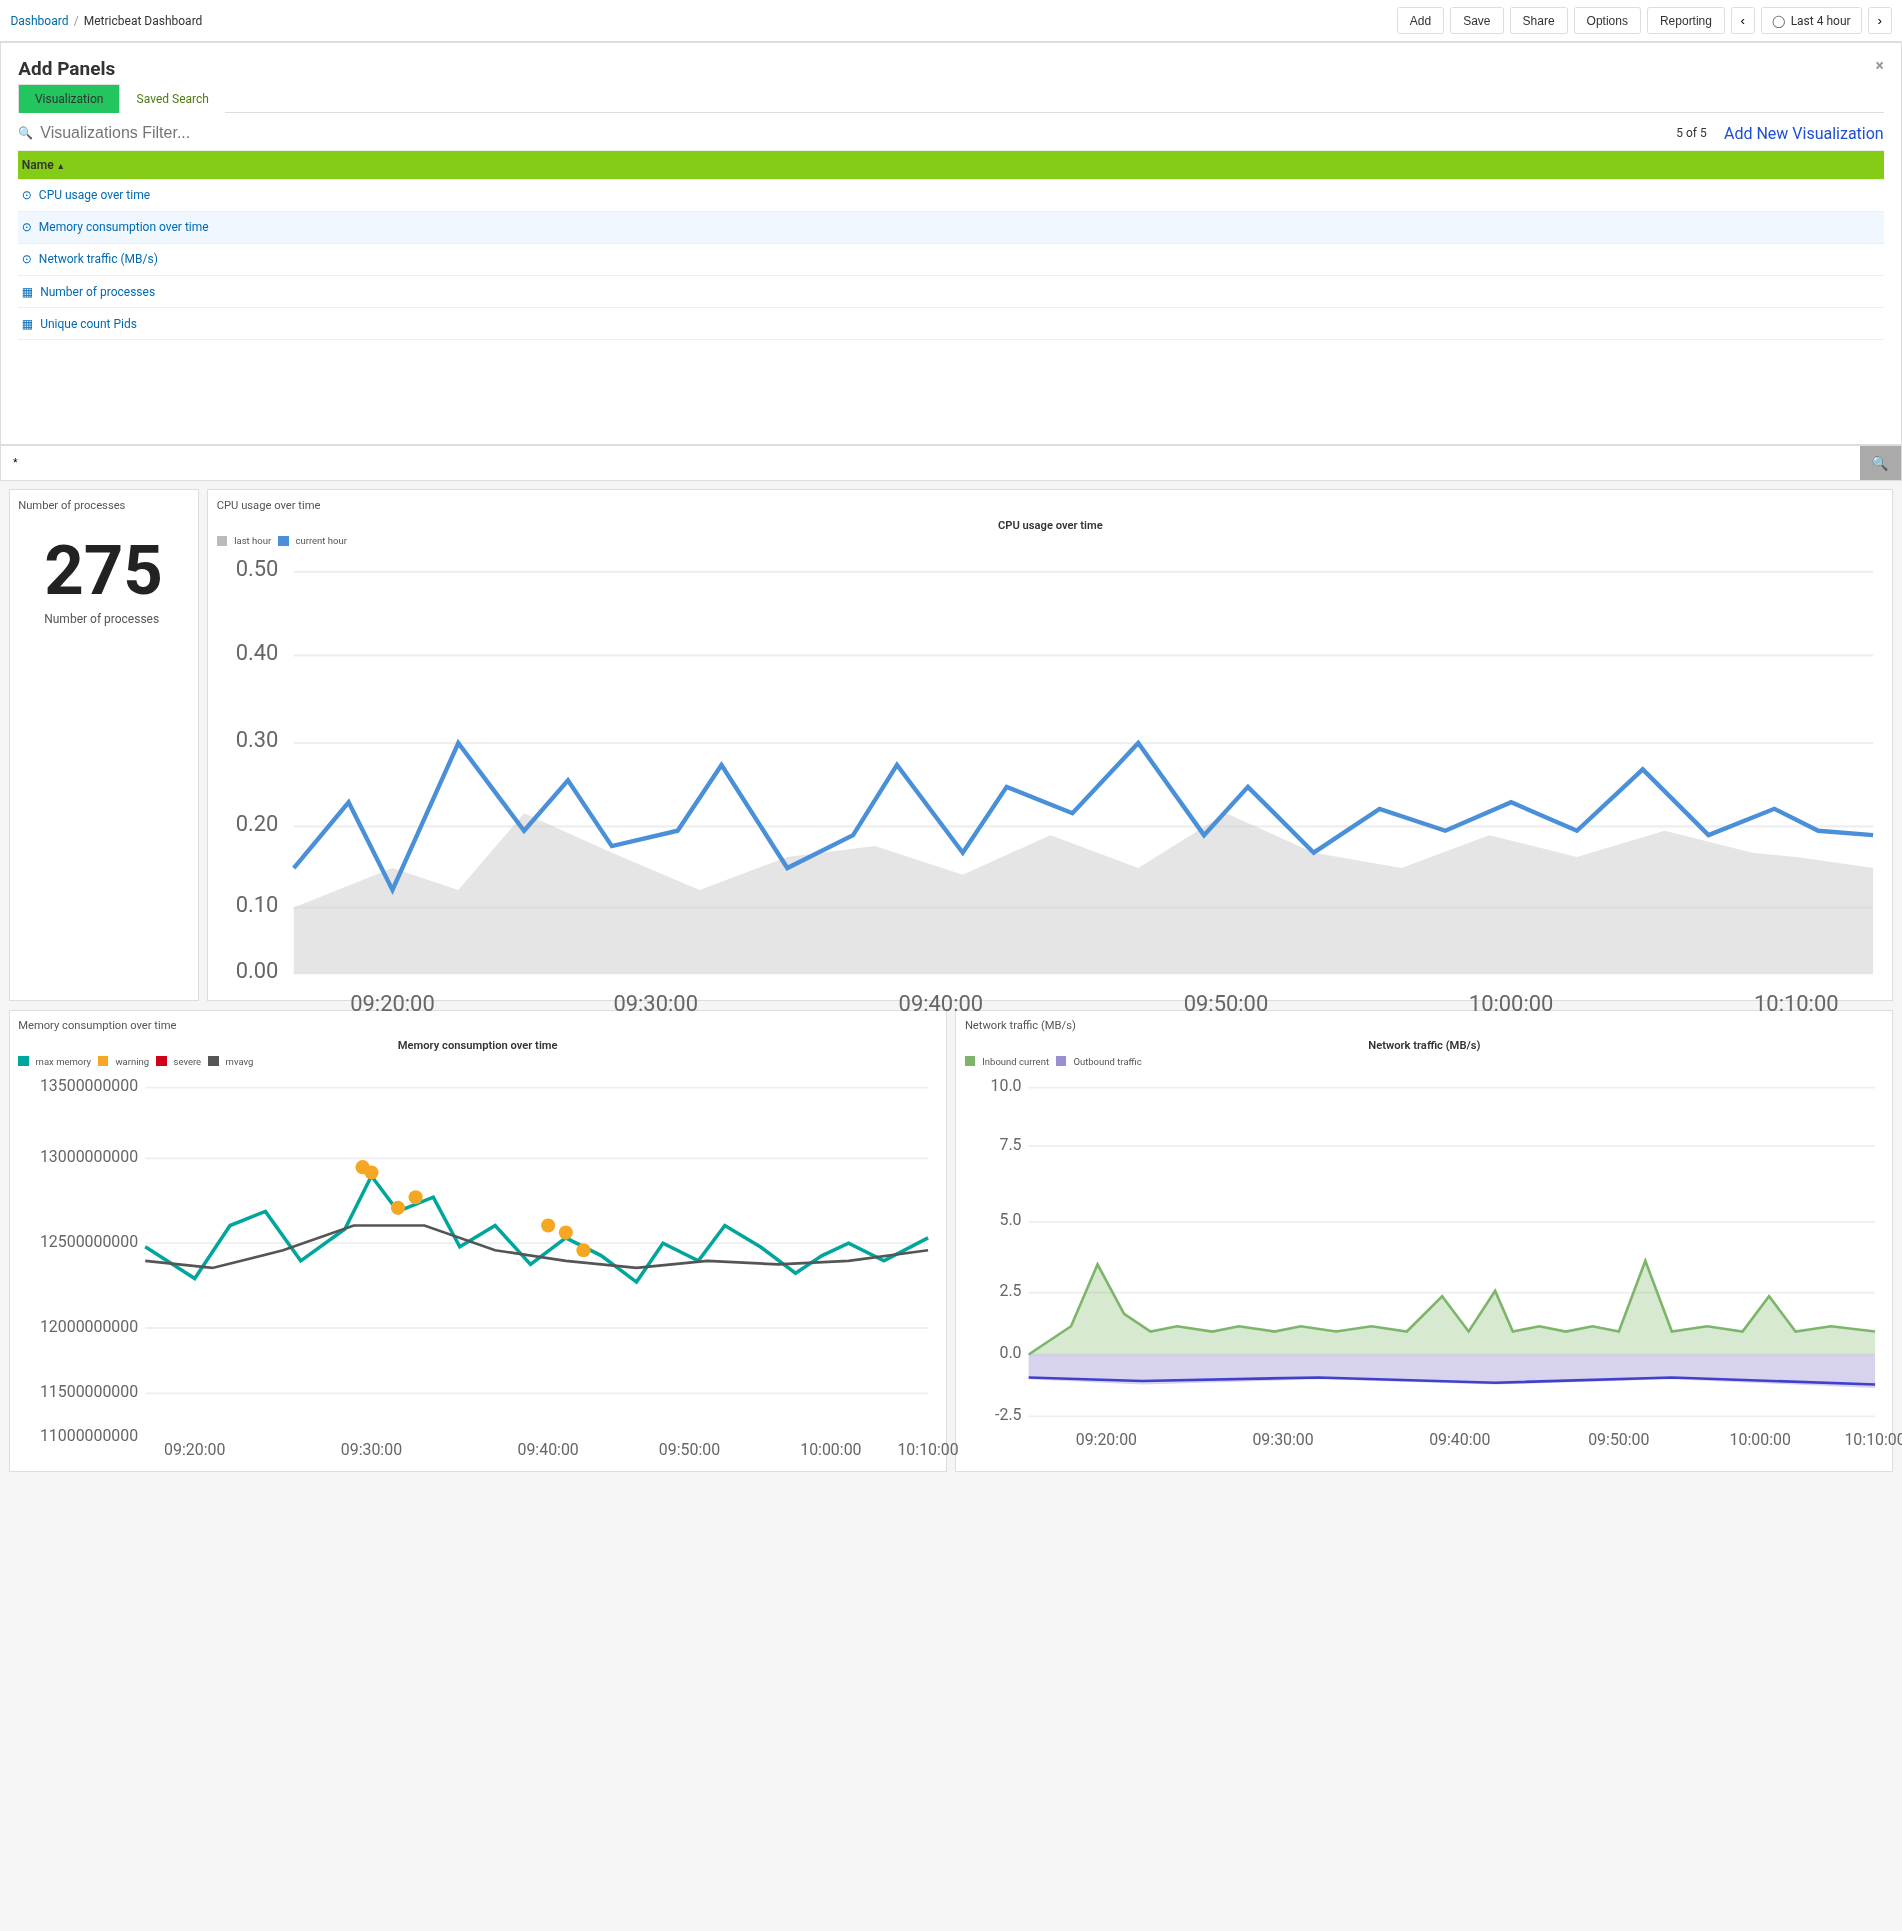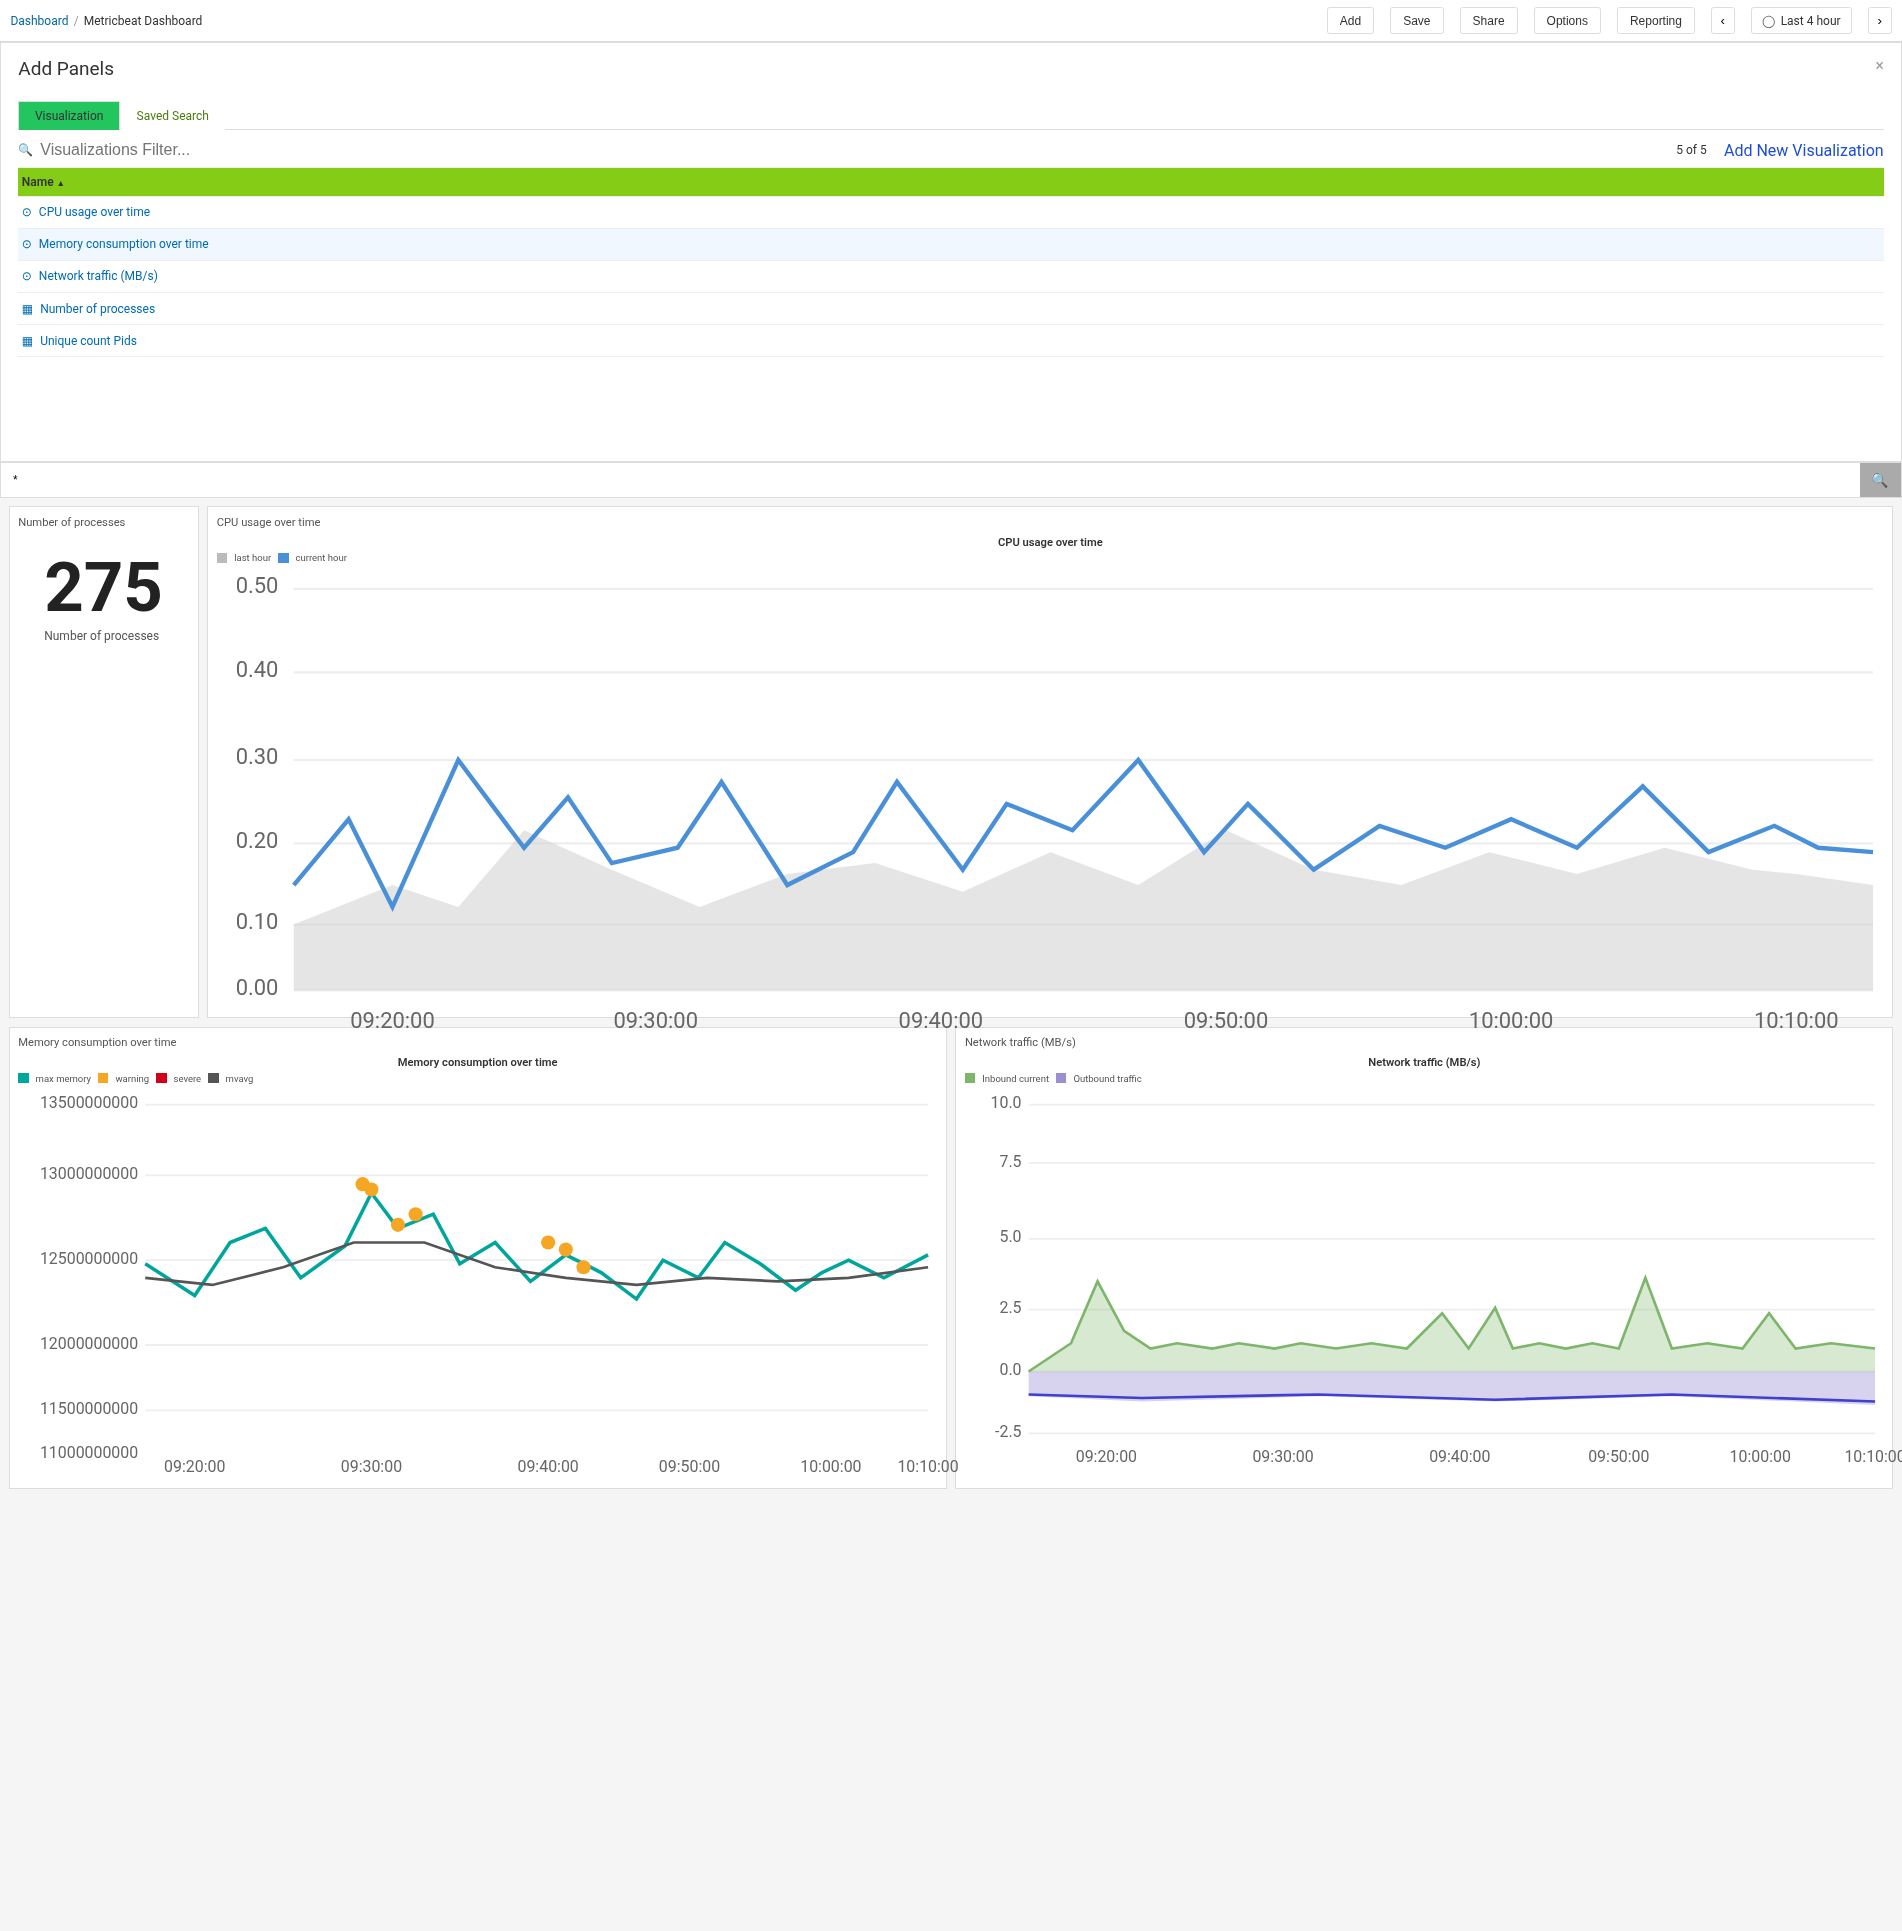--- a/index.html
+++ b/index.html
@@ -7,35 +7,35 @@
 
     
     .top-nav {
       display: flex; align-items: center; background: #fff; border-bottom: 0.9px solid #ddd;
       padding: 0 10.4px; height: 42px;
     }
     .nav-breadcrumb { display: flex; align-items: center; flex: 1; }
     .nav-link { color: #0369a1; text-decoration: none; font-size: 12px; }
     .nav-sep { margin: 0 5.2px; color: #999; }
     .nav-title { color: #333; font-size: 12px; }
-    .nav-actions { display: flex; align-items: center; gap: 16px; }
+    .nav-actions { display: flex; align-items: center; gap: 6px; }
     .nav-btn {
       padding: 5.2px 12px; border: 0.9px solid #ddd; background: #fff;
       cursor: pointer; color: #333; font-size: 12px; border-radius: 2.6px;
     }
     .nav-btn.reporting { color: #333; }
     .nav-arrow { padding: 5.2px 8.6px; border: 0.9px solid #ddd; background: #fff; cursor: pointer; border-radius: 2.6px; }
     .nav-time { display: flex; align-items: center; gap: 5.2px; padding: 5.2px 10.4px; border: 0.9px solid #ddd; background: #fff; border-radius: 2.6px; cursor: pointer; }
     .clock-icon { color: #666; }
 
     
     .add-panels-container {
       background: #fff; border: 0.9px solid #ddd; margin: 0; padding: 14px 17.3px 0 17.3px;
     }
-    .add-panels-title { font-size: 19px; font-weight: 400; margin-bottom: 21px; display: flex; justify-content: space-between; }
+    .add-panels-title { font-size: 19px; font-weight: 700; margin-bottom: 4px; display: flex; justify-content: space-between; }
     .close-btn { cursor: pointer; color: #999; font-size: 15.6px; }
 
     
     .tabs { display: flex; border-bottom: 0.9px solid #ddd; margin-bottom: 0; }
     .tab {
       padding: 7px 15.6px; cursor: pointer; border: 0.9px solid transparent;
       border-bottom: none; margin-bottom: -0.9px; background: #fff; font-size: 12px;
     }
     .tab.active { border-color: #ddd; border-bottom-color: #fff; background: #22c55e; }
     .tab.inactive { color: #4d7c0f; }

